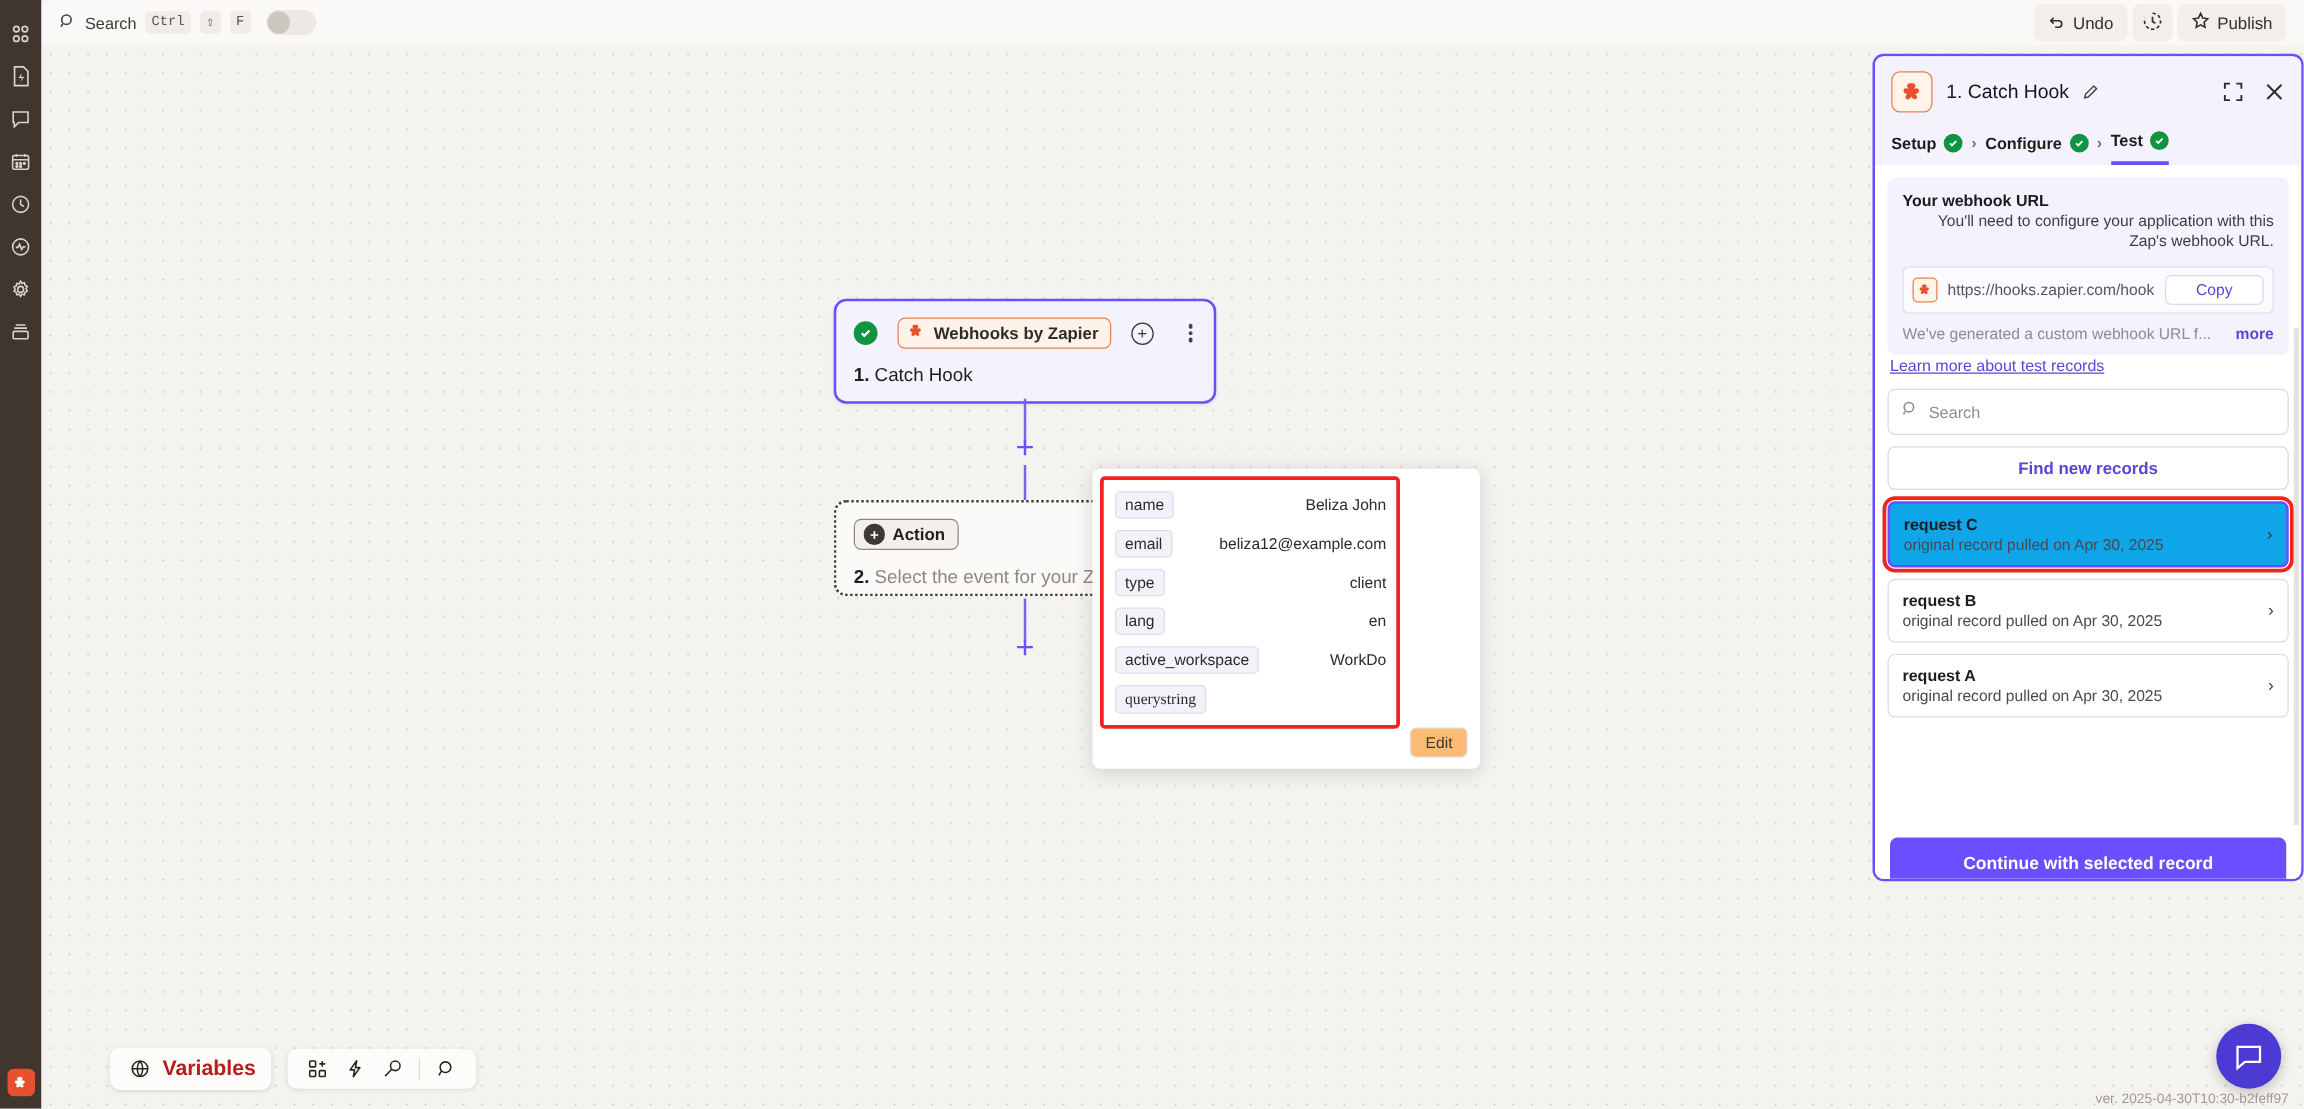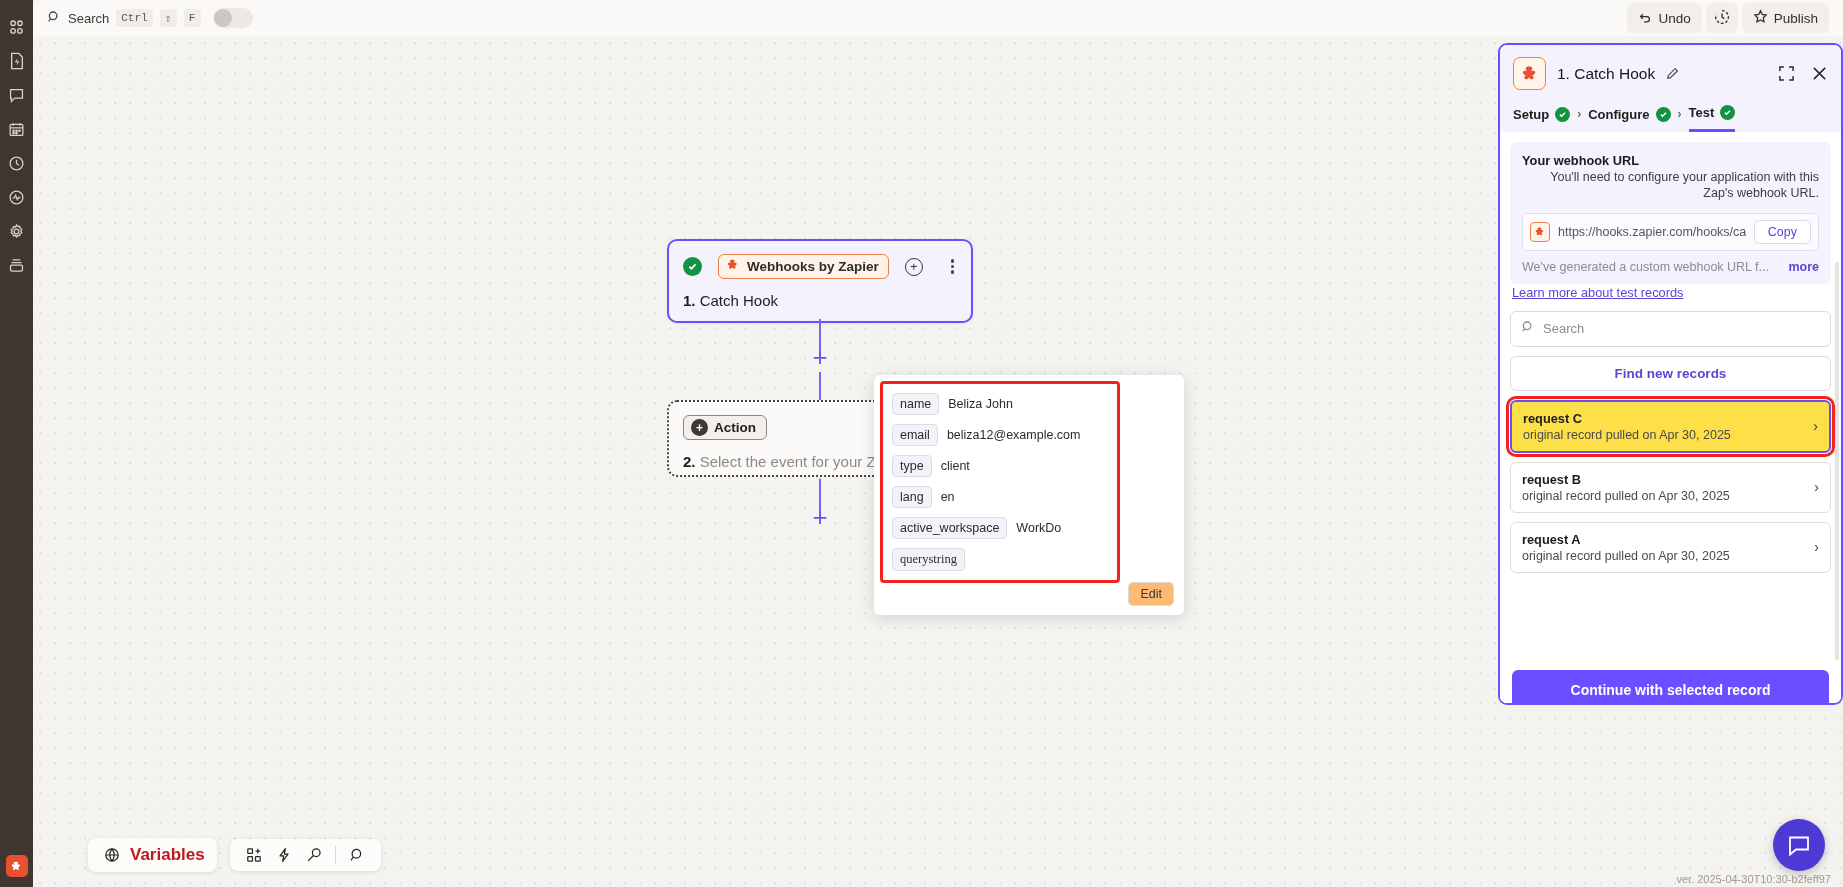--- a/index.html
+++ b/index.html
@@ -158,20 +158,21 @@
   .data-fields {
     position: absolute; left: 6px; top: 6px; width: 240px;
     border: 3px solid #f2221e;
     border-radius: 4px;
     padding: 9px 8px 9px 9px;
     background: #fff;
   }
   .field-row {
     display: flex; align-items: center; gap: 9px;
     margin-bottom: 9px;
+    justify-content: space-between;
   }
   .field-row:last-child { margin-bottom: 0; font-family: Liberation Serif, serif; }
   .field-key {
     background: #f3f2f9; border: 1px solid #dedcea;
     border-radius: 4px; padding: 3px 7px;
     font-size: 12.5px; color: #2d2b29;
   }
   .field-val { font-size: 12.5px; color: #2d2b29; white-space: nowrap; }
   .edit-btn {
     position: absolute; right: 10px; bottom: 9px;
@@ -234,21 +235,21 @@
     border-radius: 5px; padding: 6px 7px;
   }
   .wh-url-icon {
     width: 20px; height: 20px; border-radius: 4px;
     background: #fff3ea; border: 1px solid #e8814c;
     display:flex; align-items:center; justify-content:center; flex:none;
   }
   .wh-url-text { font-size: 12.5px; color: #57545f; flex: 1; white-space: nowrap; overflow: hidden; }
   .copy-btn {
     border: 1px solid #ddd9e6; background: #fff;
-    border-radius: 5px; padding: 4px 13px;
+    border-radius: 5px; padding: 4px 24px;
     font-size: 12.5px; color: #5a46d6; cursor: pointer;
   }
   .wh-note {
     margin-top: 9px; display: flex; align-items: baseline; gap: 8px;
     font-size: 12.5px; color: #8d8a95;
   }
   .wh-note span.txt { flex: 1; white-space: nowrap; overflow: hidden; }
   .wh-note a { color: #5a46d6; text-decoration: none; font-weight: bold; cursor:pointer; }
 
   .found {
@@ -275,21 +276,21 @@
     cursor: pointer; text-align: center;
   }
   .record-list { margin: 9px 10px 0 10px; }
   .record {
     position: relative;
     border: 1px solid #e0ddd9; border-radius: 6px;
     padding: 9px 11px; margin-bottom: 9px;
     cursor: pointer; background:#fff;
   }
   .record.selected {
-    border: 2px solid #6b4eff; background: #fde047;
+    border: 2px solid #6b4eff; background: #0ea5e9;
     outline: 3px solid #f2221e; outline-offset: 1px;
   }
   .rec-name { font-size: 12.8px; font-weight: bold; color: #1d1c22; }
   .rec-sub { font-size: 12.5px; color: #4a4852; margin-top: 2px; }
   .rec-chev {
     position: absolute; right: 11px; top: 50%; transform: translateY(-50%);
     color: #3c3a42; font-size: 14px;
   }
   .panel-footer {
     position: absolute; left: 0; right: 0; bottom: 0;

